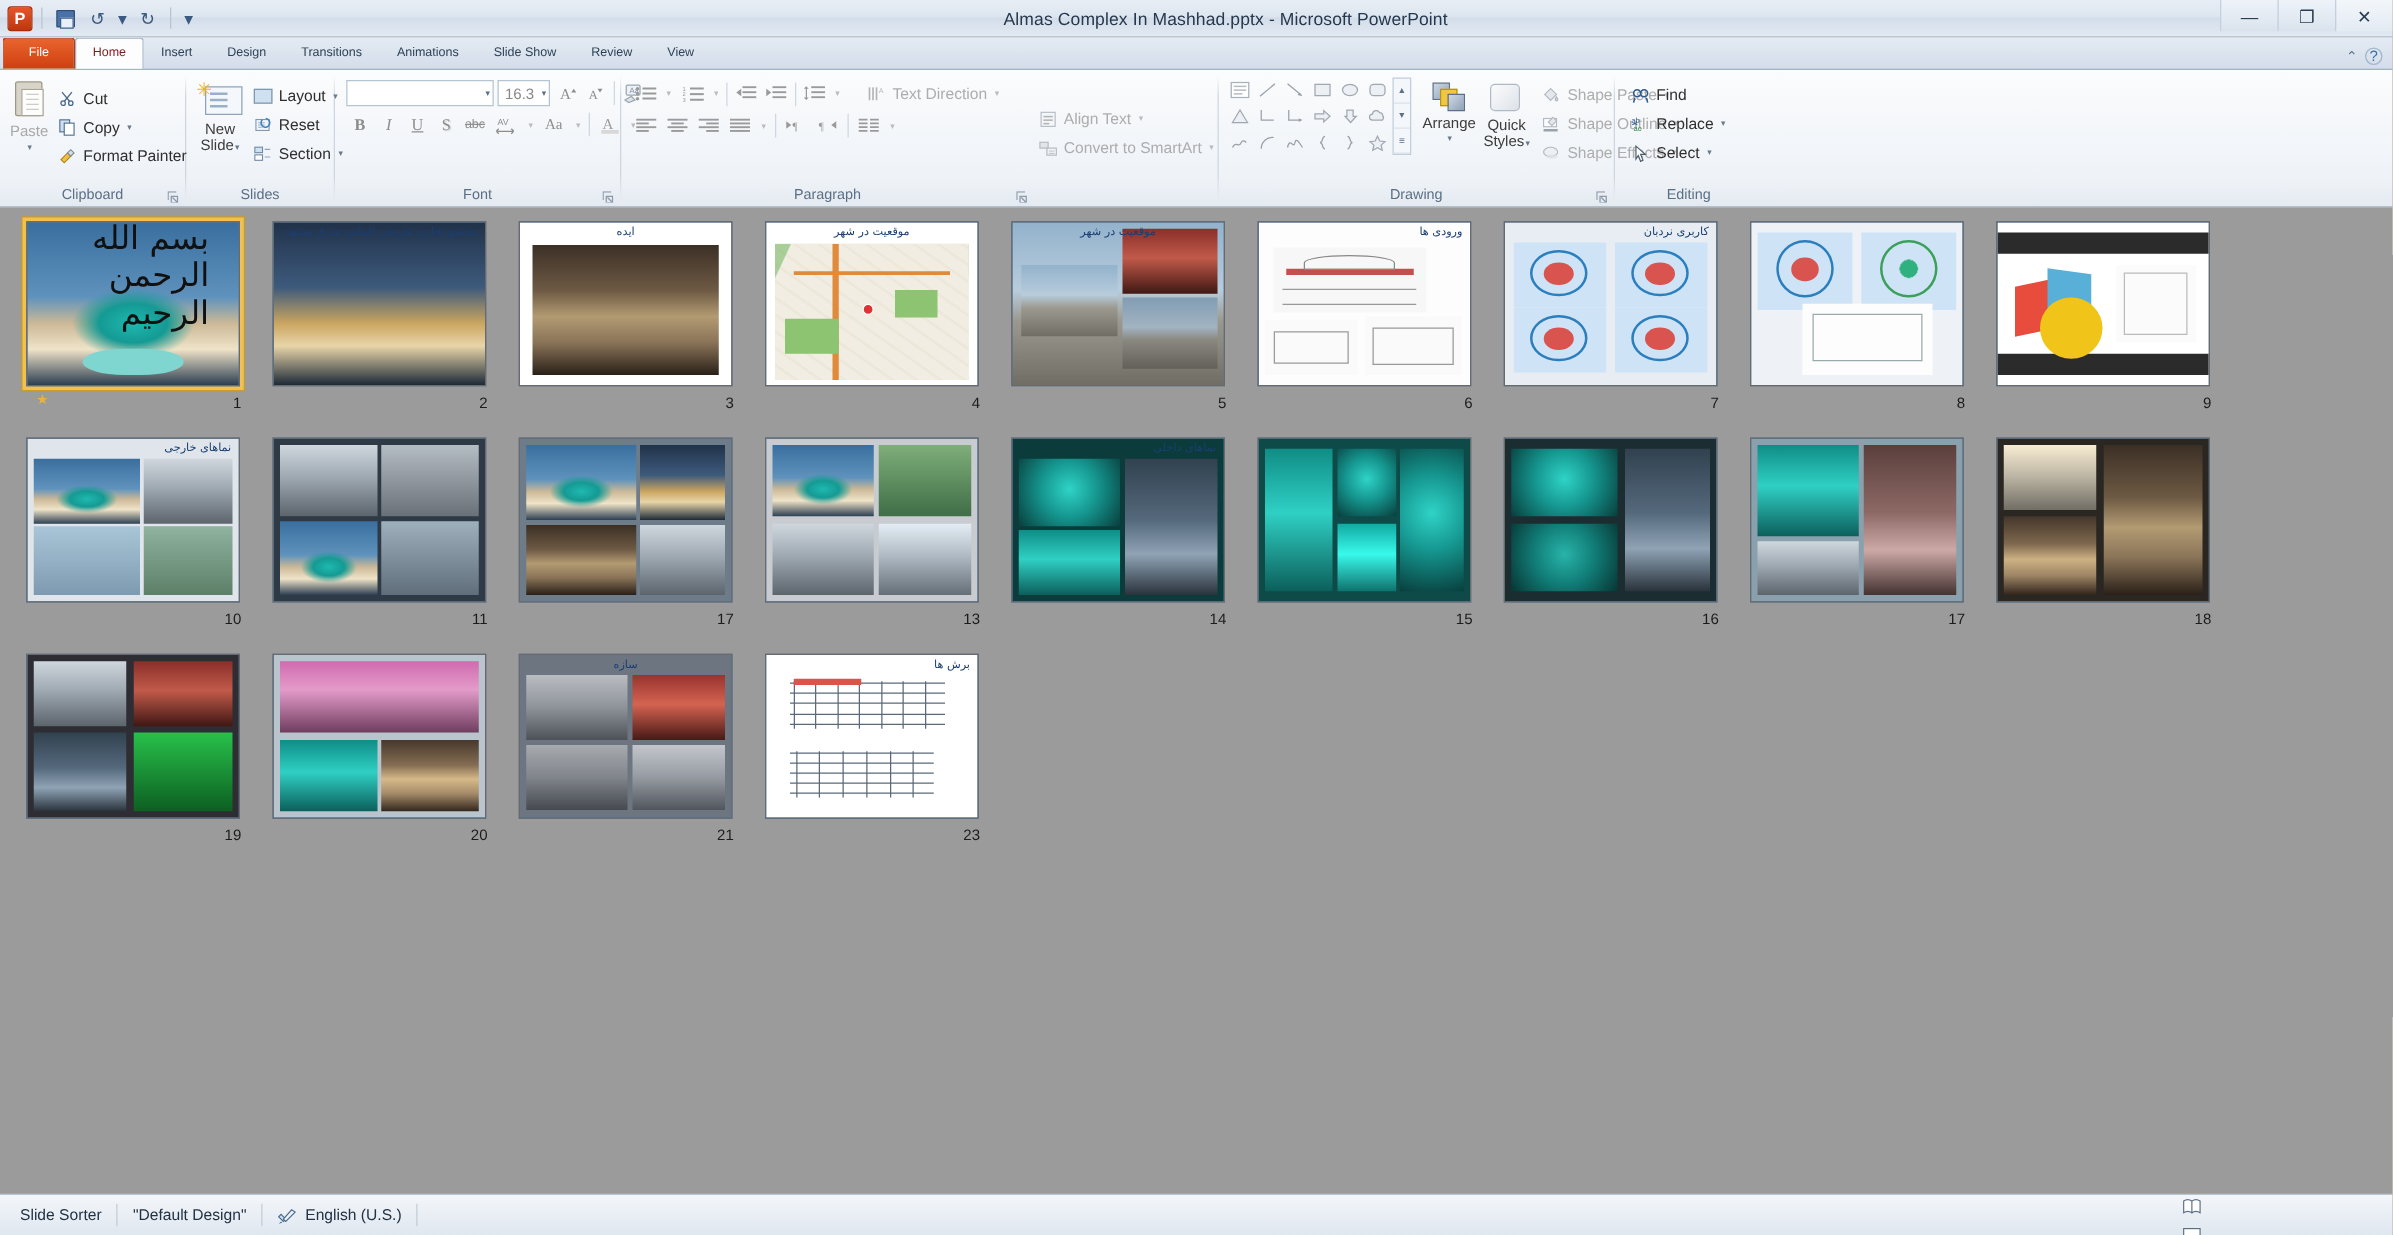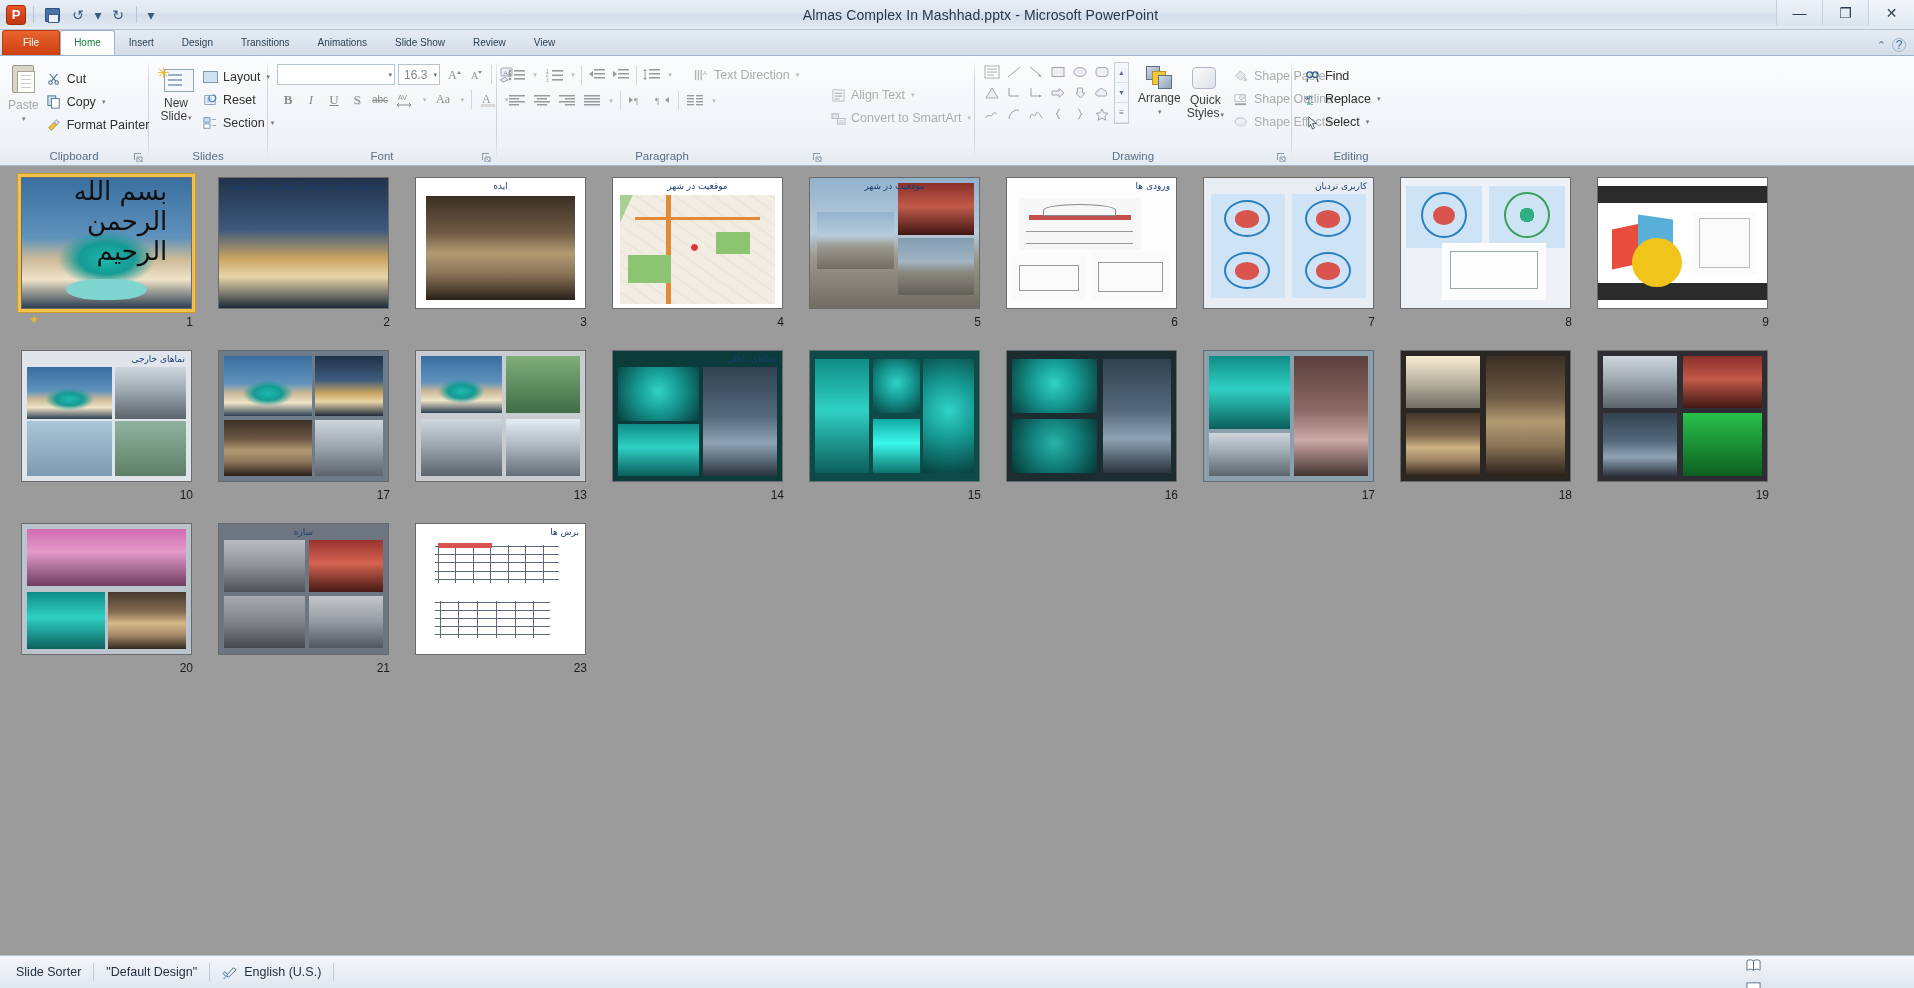--- a/index.html
+++ b/index.html
@@ -65,21 +65,21 @@
   .tab {
     padding: 4px 13px 5px; font-size: 10px; color: #2e4257;
     border: 1px solid transparent; border-bottom: none; cursor: default;
     border-radius: 3px 3px 0 0; line-height: 15px;
   }
   .tab.file {
     background: linear-gradient(to bottom,#e8642e,#cf3f10);
     color: #fff; border-color: #b83c10; padding: 4px 20px 5px; font-weight: normal;
   }
   .tab.active {
-    background: #fdfdfe; border-color: #9fb3c8; color: #15803d;
+    background: #fdfdfe; border-color: #9fb3c8; color: #7f1d1d;
     position: relative; z-index: 2;
   }
   .tabstrip-right { margin-left:auto; display:flex; align-items:center; gap:6px; padding:0 8px 3px 0; }
   .mini-ico { font-size: 13px; color: #4a6party; color:#4a6a8c; }
 
   
   .ribbon {
     height: 110px; background: linear-gradient(to bottom,#fbfcfd 0%,#eef2f7 82%,#e4eaf1 100%);
     border-bottom: 1px solid #a8b8c8; display: flex; position: relative;
   }
@@ -1077,20 +1077,32 @@
         <div class="photo" style="left:3%;top:54%;width:50%;height:42%;background:linear-gradient(to bottom,#a9c6d8,#7d9ab0)"></div>
         <div class="photo" style="left:55%;top:54%;width:42%;height:42%;background:linear-gradient(to bottom,#8fb3a0,#5d7f68)"></div>
             <div class="sl-title">نماهای خارجی</div>
           </div>
         </div>
         <div class="slide-num">10</div>
       </div>
       <div class="slide-cell">
         <div class="thumb-wrap">
           <div class="thumb">
+            <div class="photo" style="inset:0;background:#2e3a46;border:none"></div>
+        <div class="photo g-mall" style="left:3%;top:4%;width:46%;height:44%"></div>
+        <div class="photo" style="left:51%;top:4%;width:46%;height:44%;background:linear-gradient(to bottom,#b4bcc4,#6a7078)"></div>
+        <div class="photo g-dome" style="left:3%;top:51%;width:46%;height:45%"></div>
+        <div class="photo" style="left:51%;top:51%;width:46%;height:45%;background:linear-gradient(to bottom,#9fb0bd,#5f6e7a)"></div>
+          </div>
+        </div>
+        <div class="slide-num">11</div>
+      </div>
+      <div class="slide-cell">
+        <div class="thumb-wrap">
+          <div class="thumb">
             <div class="photo" style="inset:0;background:#6e7b88;border:none"></div>
         <div class="photo g-dome" style="left:3%;top:4%;width:52%;height:46%"></div>
         <div class="photo g-night" style="left:57%;top:4%;width:40%;height:46%"></div>
         <div class="photo g-bazaar" style="left:3%;top:53%;width:52%;height:43%"></div>
         <div class="photo g-mall" style="left:57%;top:53%;width:40%;height:43%"></div>
           </div>
         </div>
         <div class="slide-num">17</div>
       </div>
       <div class="slide-cell">

